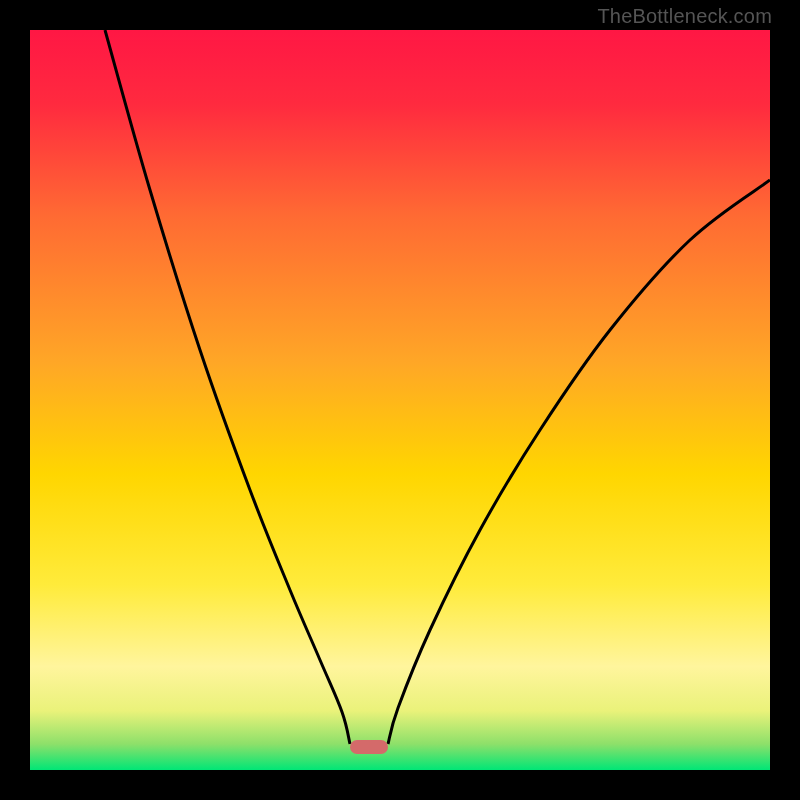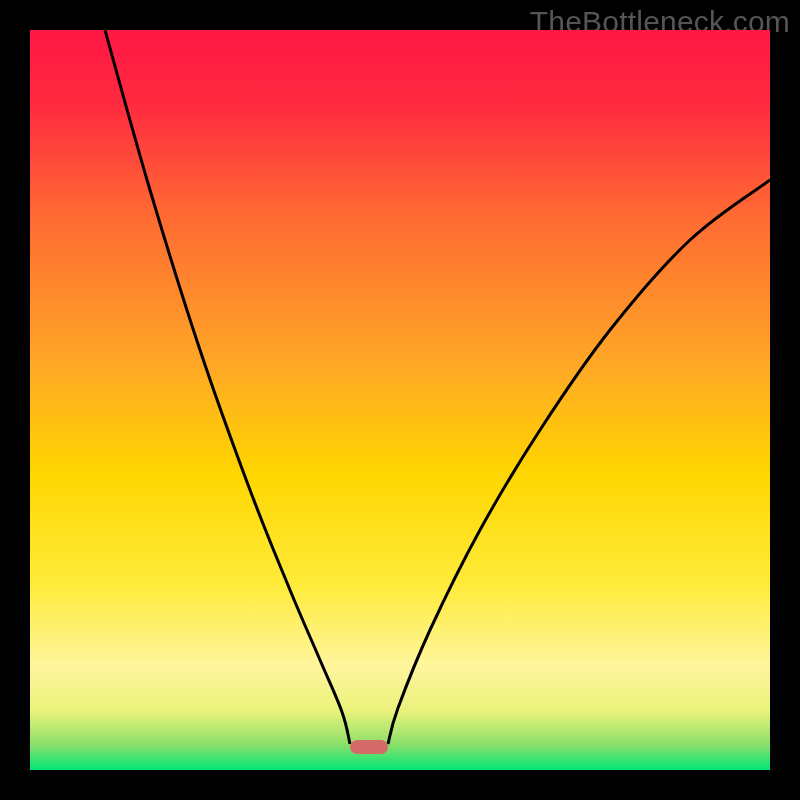--- a/index.html
+++ b/index.html
@@ -15,23 +15,23 @@
     position: absolute;
     left: 30px;
     top: 30px;
     width: 740px;
     height: 740px;
     overflow: hidden;
   }
   .watermark {
     position: absolute;
     top: 5px;
-    right: 10px;
+    right: 28px;
     color: #555;
-    font-size: 30px;
+    font-size: 20px;
     font-weight: 500;
     letter-spacing: 0.2px;
   }
   svg {
     position: absolute;
     left: 0;
     top: 0;
   }
 </style>
 </head>

